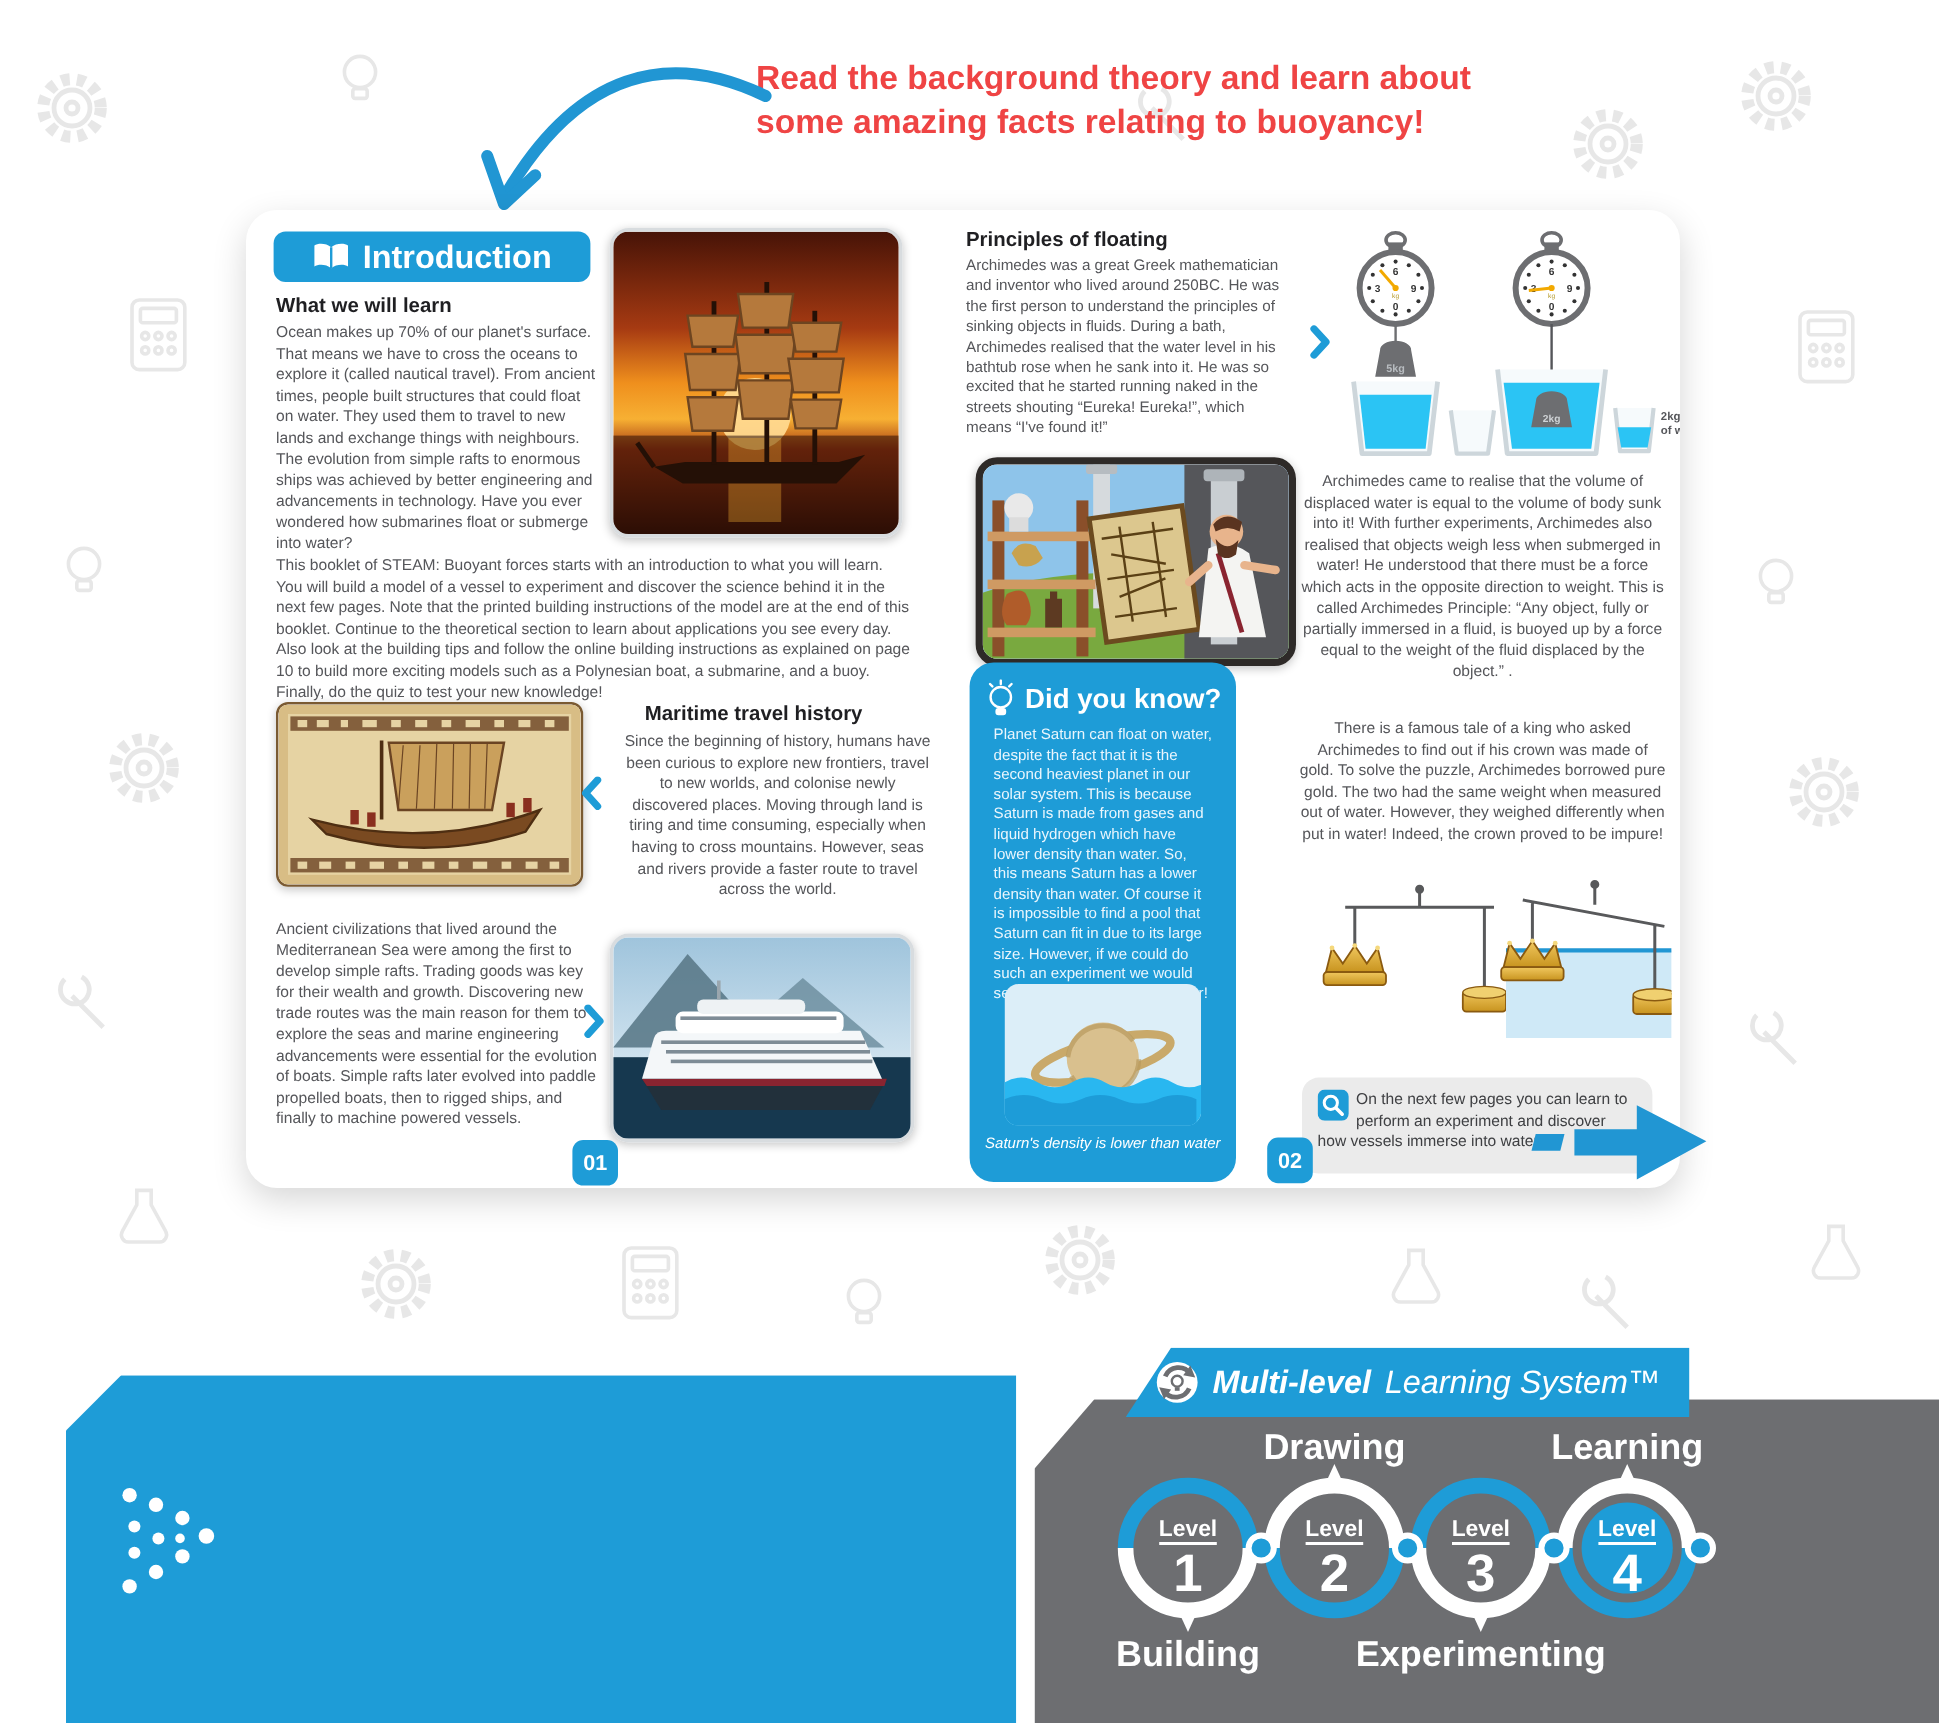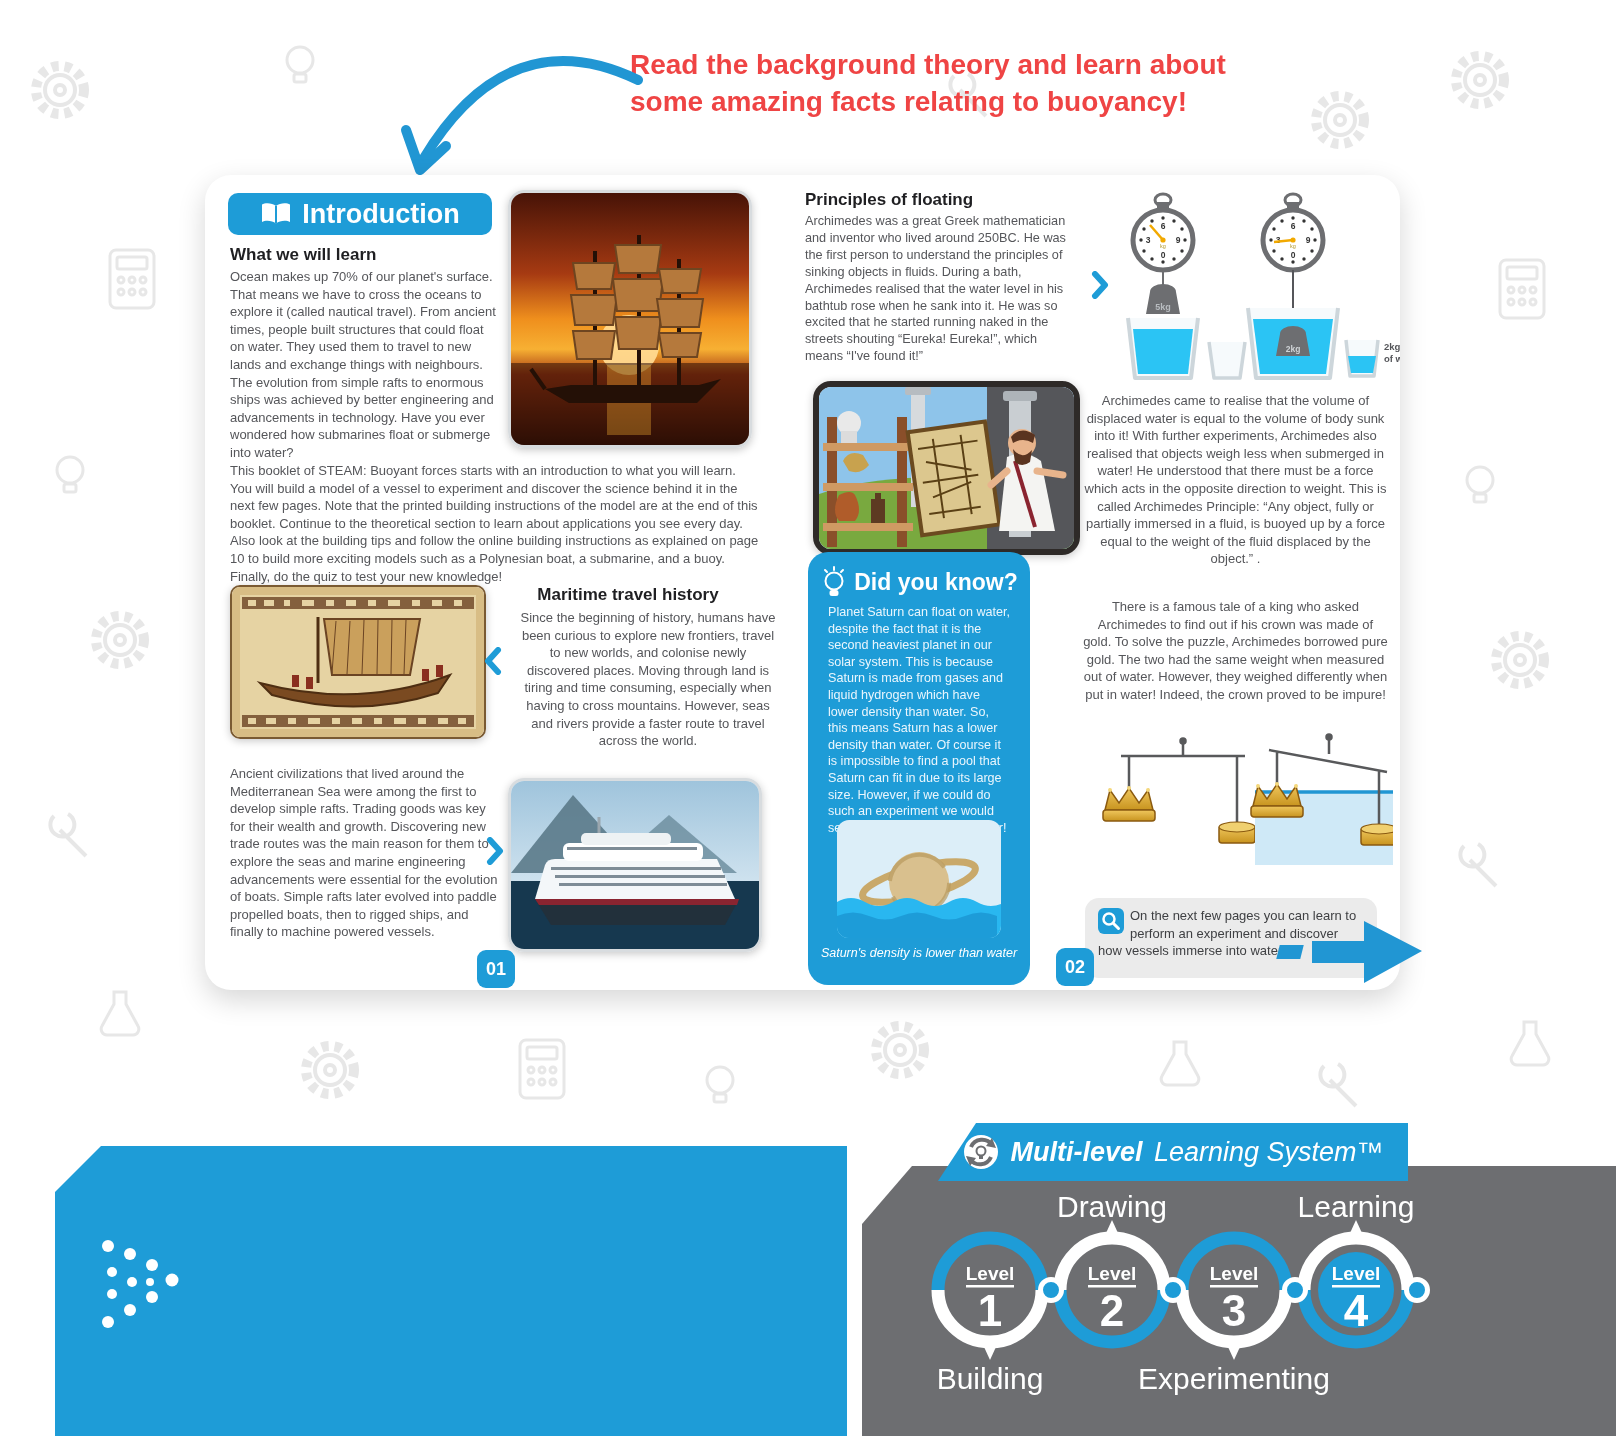--- a/index.html
+++ b/index.html
@@ -26,21 +26,21 @@
   .next-box{position:absolute;left:1085px;top:898px;width:292px;height:80px;border-radius:14px;background:#ebebeb;}
   .next-text{position:absolute;left:13px;top:9px;width:264px;font-size:13px;line-height:17.5px;color:#3f4043;}
   .blue-panel{position:absolute;left:55px;top:1146px;width:792px;height:290px;background:#1e9cd7;
         clip-path:polygon(46px 0,100% 0,100% 100%,0 100%,0 46px);}
   .gray-panel{position:absolute;left:862px;top:1166px;width:754px;height:270px;background:#6d6e71;
         clip-path:polygon(50px 0,100% 0,100% 100%,0 100%,0 58px);}
   .ribbon{position:absolute;left:938px;top:1123px;width:470px;height:58px;background:#1e9cd7;
         clip-path:polygon(38px 0,100% 0,100% 100%,0 100%);display:flex;align-items:center;justify-content:center;gap:10px;}
   .ribbon-text{color:#fff;font-size:27px;font-style:italic;}
   .ribbon-text b{font-weight:bold;}
-  .stage-label{position:absolute;color:#fff;font-weight:normal;font-size:30px;text-align:center;}
+  .stage-label{position:absolute;color:#fff;font-weight:bold;font-size:30px;text-align:center;}
   .level-title{position:absolute;left:205px;top:1248px;color:#fff;font-weight:bold;font-size:62px;line-height:86px;letter-spacing:1px;}
   .level-title .l2{padding-left:26px;}
 </style>
 </head>
 <body>
 
 <div id="canvas">
 
   <svg class="abs" width="1616" height="1436" style="left:0;top:0" aria-hidden="true">
     <defs>

